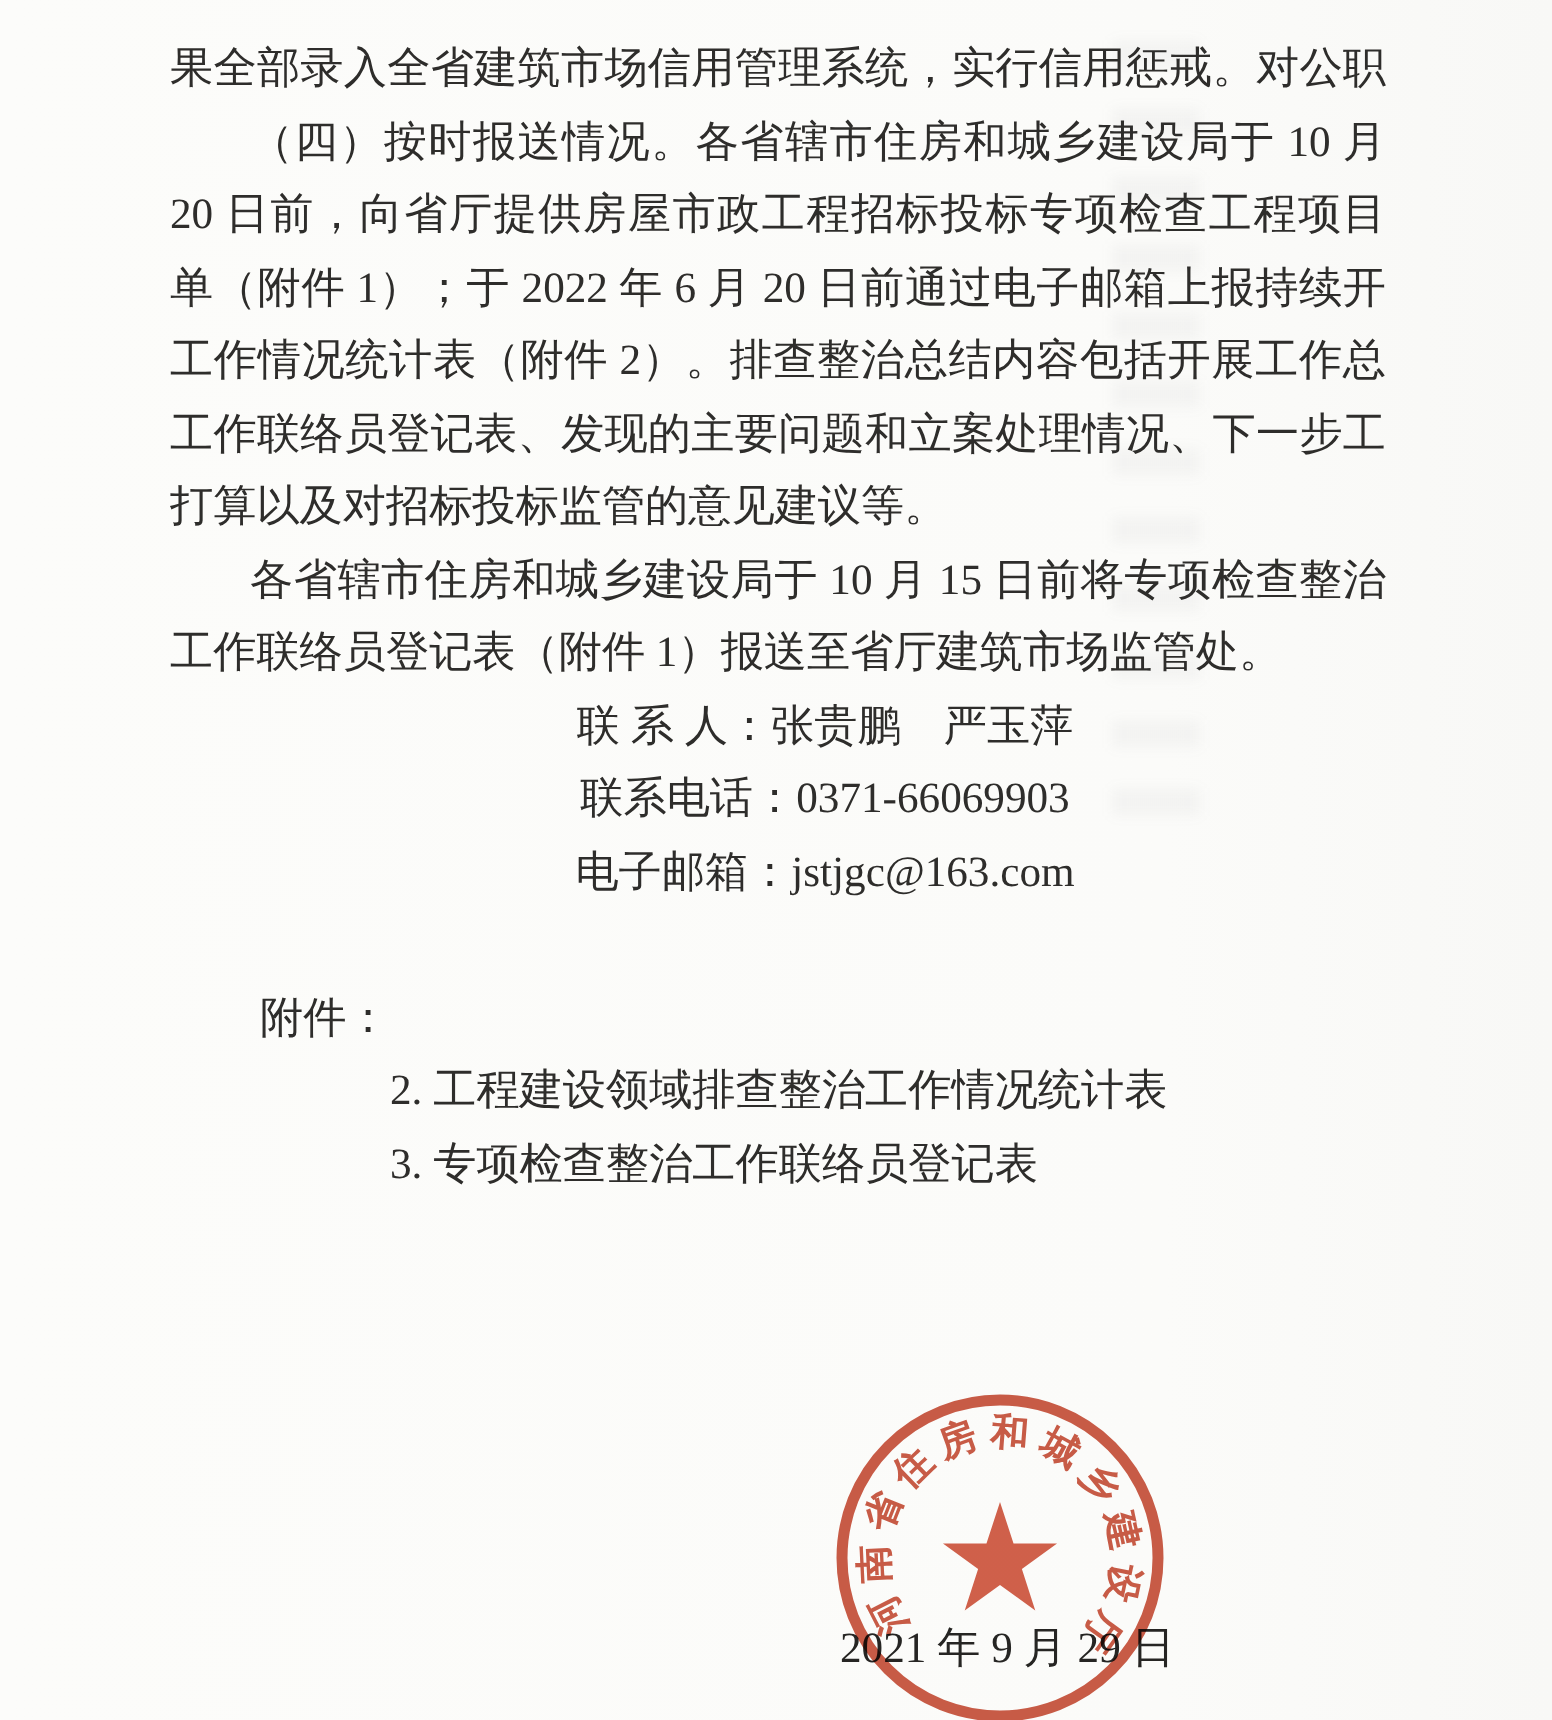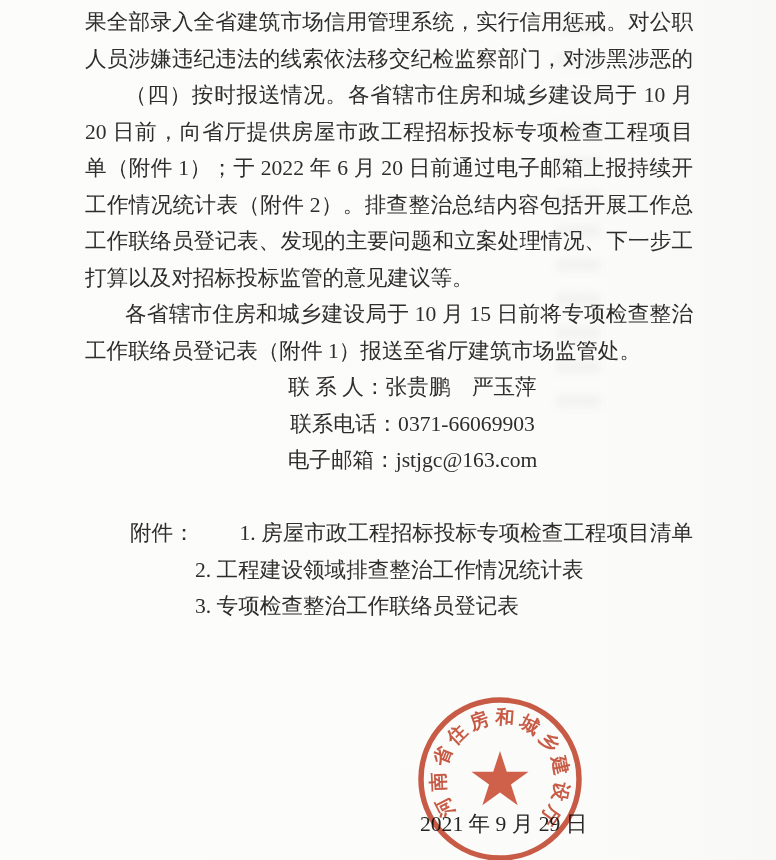--- a/index.html
+++ b/index.html
@@ -13,33 +13,33 @@
     background:linear-gradient(90deg,#fcfcfa 0%,#fbfbf9 75%,#f8f8f6 100%);
     color:#2e2d2b;
   }
   
   .ghost{
     position:absolute;left:556px;top:20px;width:44px;height:400px;
     background:repeating-linear-gradient(180deg,rgba(110,112,122,.05) 0 14px,rgba(0,0,0,0) 14px 34px);
     filter:blur(3px);
   }
   .doc{
-    position:absolute;left:85px;top:4px;width:608px;
+    position:absolute;left:85px;top:16px;width:608px;
     font-size:21.6px;line-height:36.5px;letter-spacing:0;
   }
   .line{
     white-space:pre;height:36.5px;
     text-align:justify;text-justify:inter-character;white-space:normal;
     overflow:hidden;
   }
   .line.fill{text-align-last:justify;}
   .line.indent{text-indent:40px;}
   .contact .line{text-align:center;text-align-last:auto;padding-left:47px;}
   .attachments{margin-top:36.5px;}
-  .att-row{display:flex;height:36.5px;line-height:36.5px;justify-content:space-between;}
+  .att-row{display:flex;height:36.5px;line-height:36.5px;}
   .att-row .att-label{padding-left:45px;white-space:pre;}
   .att-item-hang{padding-left:110px;height:36.5px;line-height:36.5px;}
   .date{
     position:absolute;left:420px;top:811px;
     font-size:21.6px;line-height:26px;color:#262523;white-space:pre;
   }
   .seal{
     position:absolute;left:415px;top:694px;width:170px;height:170px;
     opacity:.9;mix-blend-mode:multiply;
   }
@@ -51,21 +51,20 @@
 </style>
 </head>
 <body>
 
 <div class="page">
   <div class="ghost"></div>
 
   <div class="doc">
     <div>
       <div class="line fill">果全部录入全省建筑市场信用管理系统，实行信用惩戒。对公职</div>
-      <div class="line fill">人员涉嫌违纪违法的线索依法移交纪检监察部门，对涉黑涉恶的</div>
     </div>
 
     <div>
       <div class="line fill indent">（四）按时报送情况。各省辖市住房和城乡建设局于 10 月</div>
       <div class="line fill">20 日前，向省厅提供房屋市政工程招标投标专项检查工程项目清</div>
       <div class="line fill">单（附件 1）；于 2022 年 6 月 20 日前通过电子邮箱上报持续开展</div>
       <div class="line fill">工作情况统计表（附件 2）。排查整治总结内容包括开展工作总体</div>
       <div class="line fill">工作联络员登记表、发现的主要问题和立案处理情况、下一步工作</div>
       <div class="line">打算以及对招标投标监管的意见建议等。</div>
     </div>
@@ -77,21 +76,20 @@
 
     <div class="contact">
       <div class="line">联 系 人：张贵鹏　严玉萍</div>
       <div class="line">联系电话：0371-66069903</div>
       <div class="line">电子邮箱：jstjgc@163.com</div>
     </div>
 
     <div class="attachments">
       <div class="att-row">
         <span class="att-label">附件：</span>
-        <span>1. 房屋市政工程招标投标专项检查工程项目清单</span>
       </div>
       <div class="att-item-hang">2. 工程建设领域排查整治工作情况统计表</div>
       <div class="att-item-hang">3. 专项检查整治工作联络员登记表</div>
     </div>
   </div>
 
   <div class="date">2021 年 9 月 29 日</div>
 
   <svg class="seal" viewBox="-85 -85 170 170" xmlns="http://www.w3.org/2000/svg">
     <circle cx="0" cy="0" r="79" fill="none" stroke-width="5.5" stroke="#c54a33"></circle>

